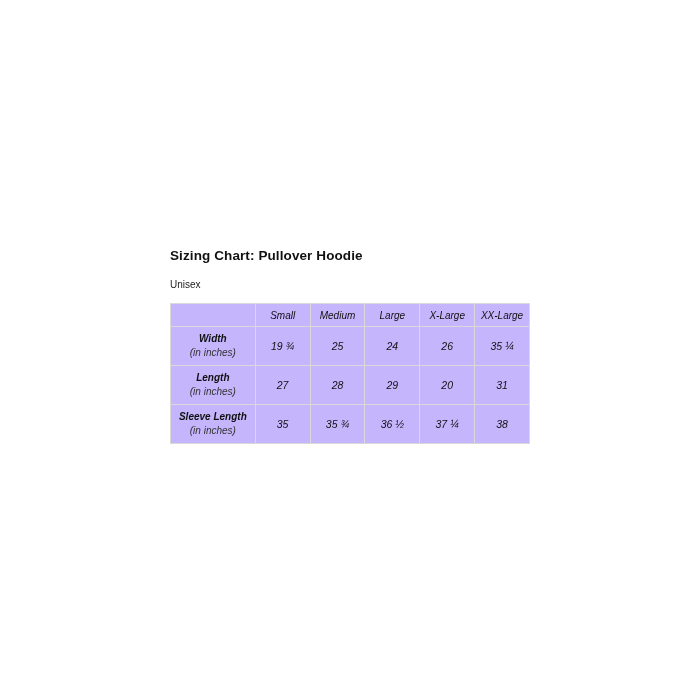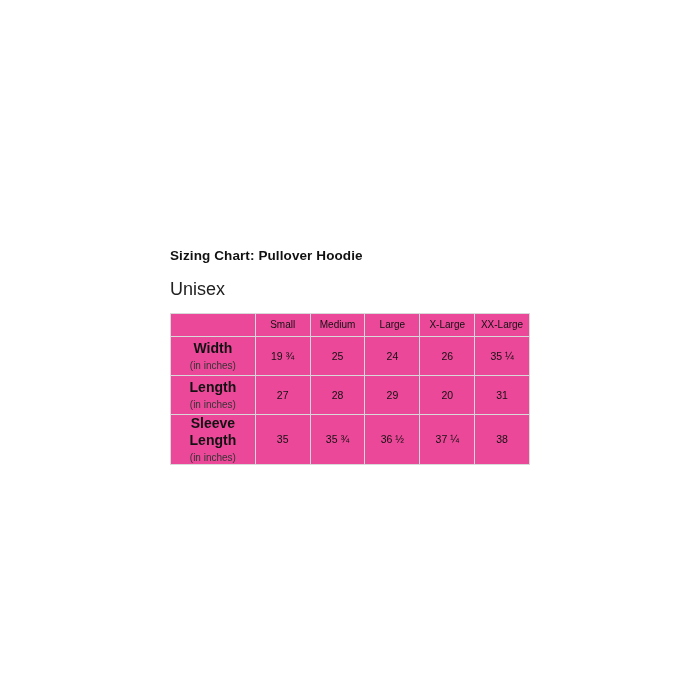--- a/index.html
+++ b/index.html
@@ -27,32 +27,33 @@
   }
   .chart-title {
     font-size: 13.5px;
     font-weight: bold;
     color: #111111;
     letter-spacing: 0.1px;
     margin: 0 0 15px 0;
     line-height: 1.2;
   }
   .chart-subtitle {
-    font-size: 18px;
+    font-size: 10px;
     font-weight: normal;
     color: #222222;
     margin: 0 0 12px 0;
     line-height: 1.2;
   }
   table.size-table {
     border-collapse: collapse;
     border-spacing: 0;
     font-size: 10px;
     color: #111111;
-    background: #ec4899;
+    background: #c4b5fd;
+    font-style: italic;
   }
   table.size-table td,
   table.size-table th {
     border: 1px solid #d9d9d9;
     padding: 0;
     text-align: center;
     vertical-align: middle;
     font-weight: normal;
   }
   .corner-cell {
@@ -67,21 +68,21 @@
   }
   .row-label-cell {
     width: 84px;
     height: 38px;
     text-align: left;
     padding-left: 8px;
   }
   .row-label-name {
     display: block;
     font-weight: bold;
-    font-size: 14px;
+    font-size: 10px;
     line-height: 1.25;
     color: #111111;
   }
   .row-label-unit {
     display: block;
     font-size: 10px;
     color: #333333;
     line-height: 1.3;
     margin-top: 1px;
   }

